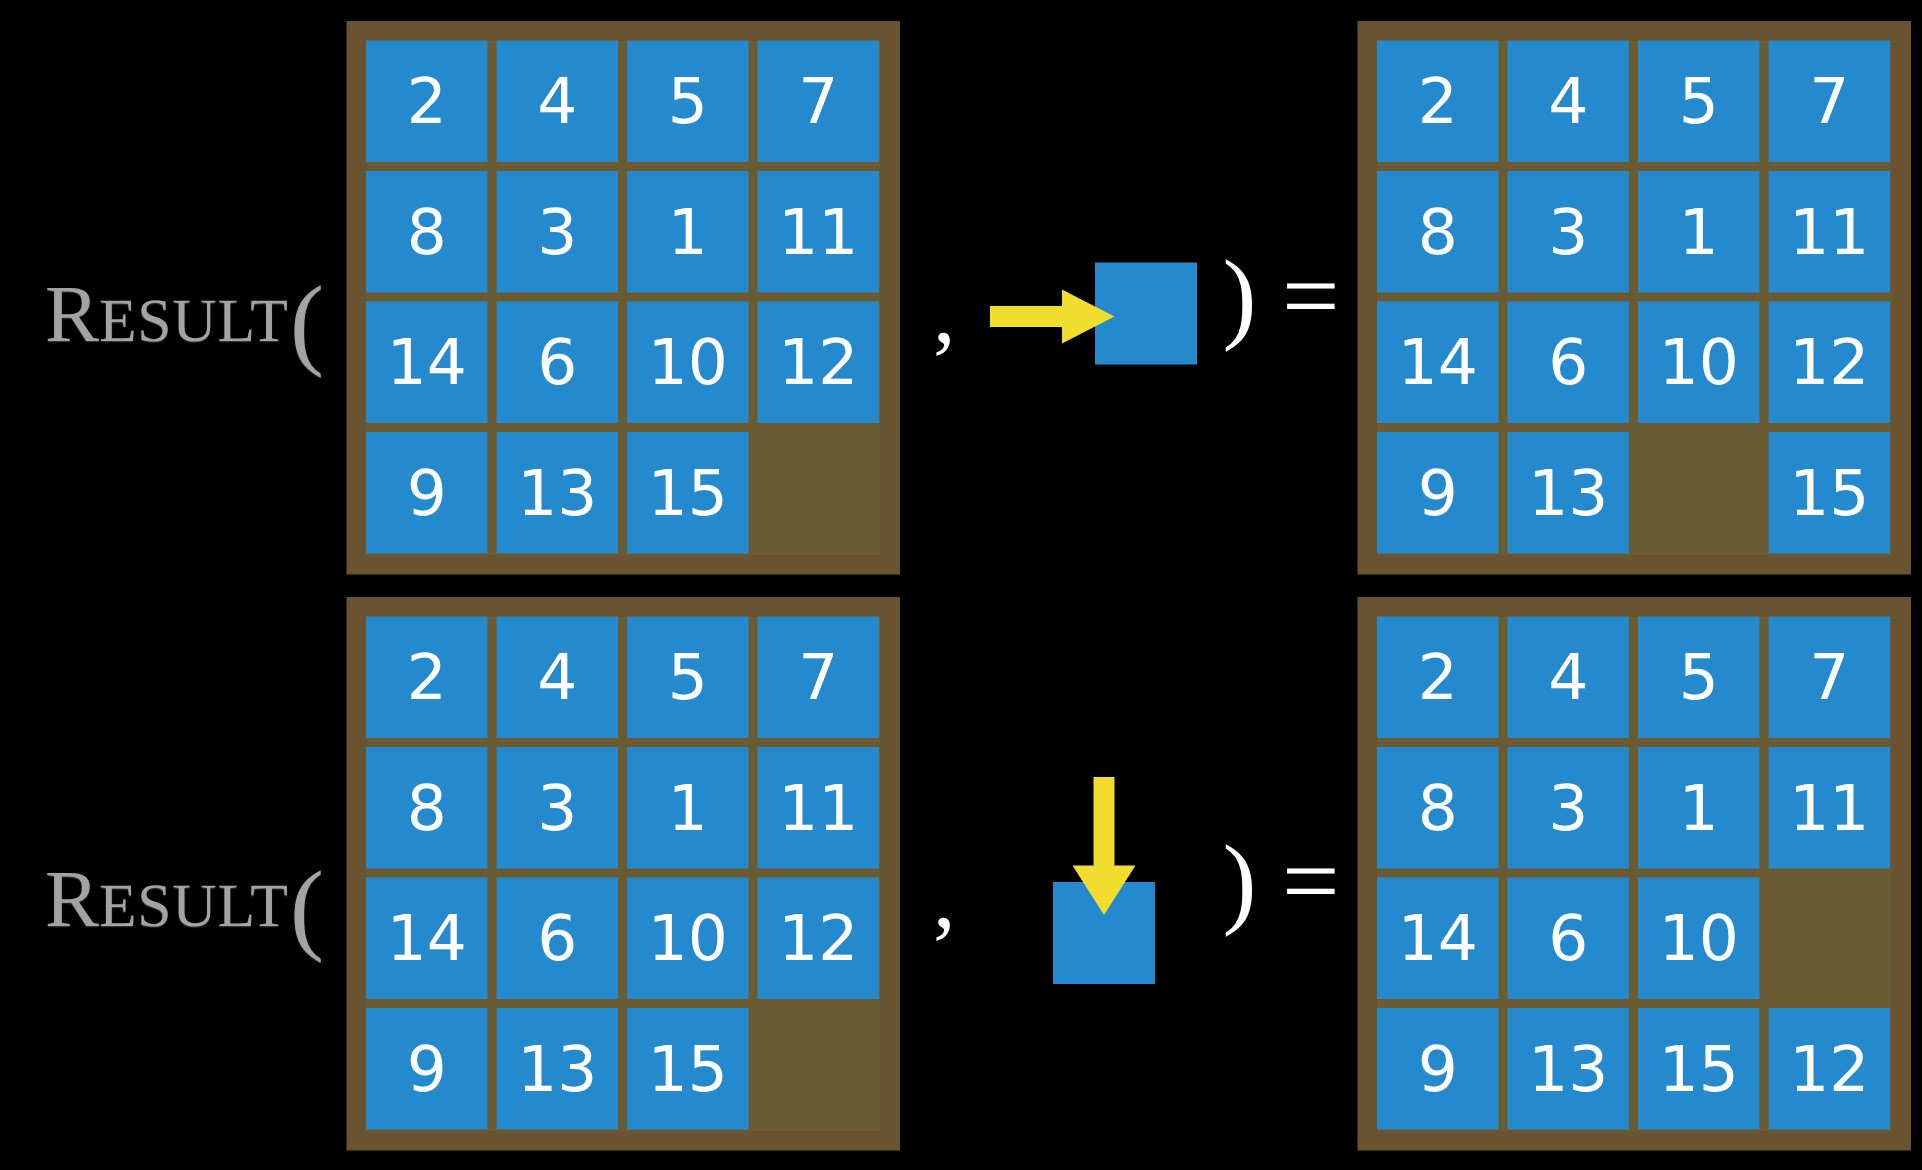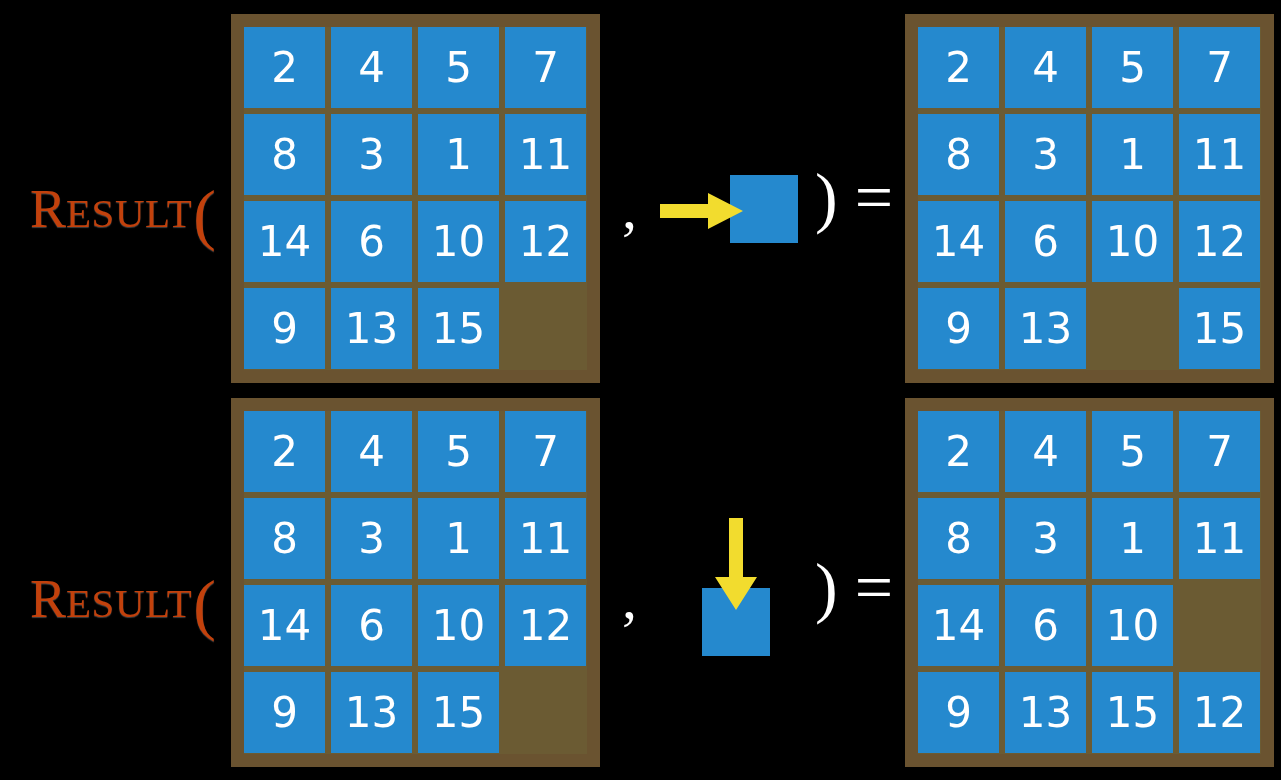--- a/index.html
+++ b/index.html
@@ -26,21 +26,21 @@
     position: absolute;
     left: 0;
     width: 1281px;
   }
   .eq-row.row-top    { top: 0px;   height: 392px; }
   .eq-row.row-bottom { top: 390px; height: 390px; }
 
   
   .result-label {
     position: absolute;
-    color: #c2410c;
+    color: #a3a3a3;
     font-family: "Liberation Serif", serif;
     font-weight: 400;
     white-space: nowrap;
     line-height: 1;
     text-shadow: 0 1px 1px rgba(255,255,255,0.25);
   }
   .result-label .cap {
     font-size: 54px;
     letter-spacing: 0px;
   }

